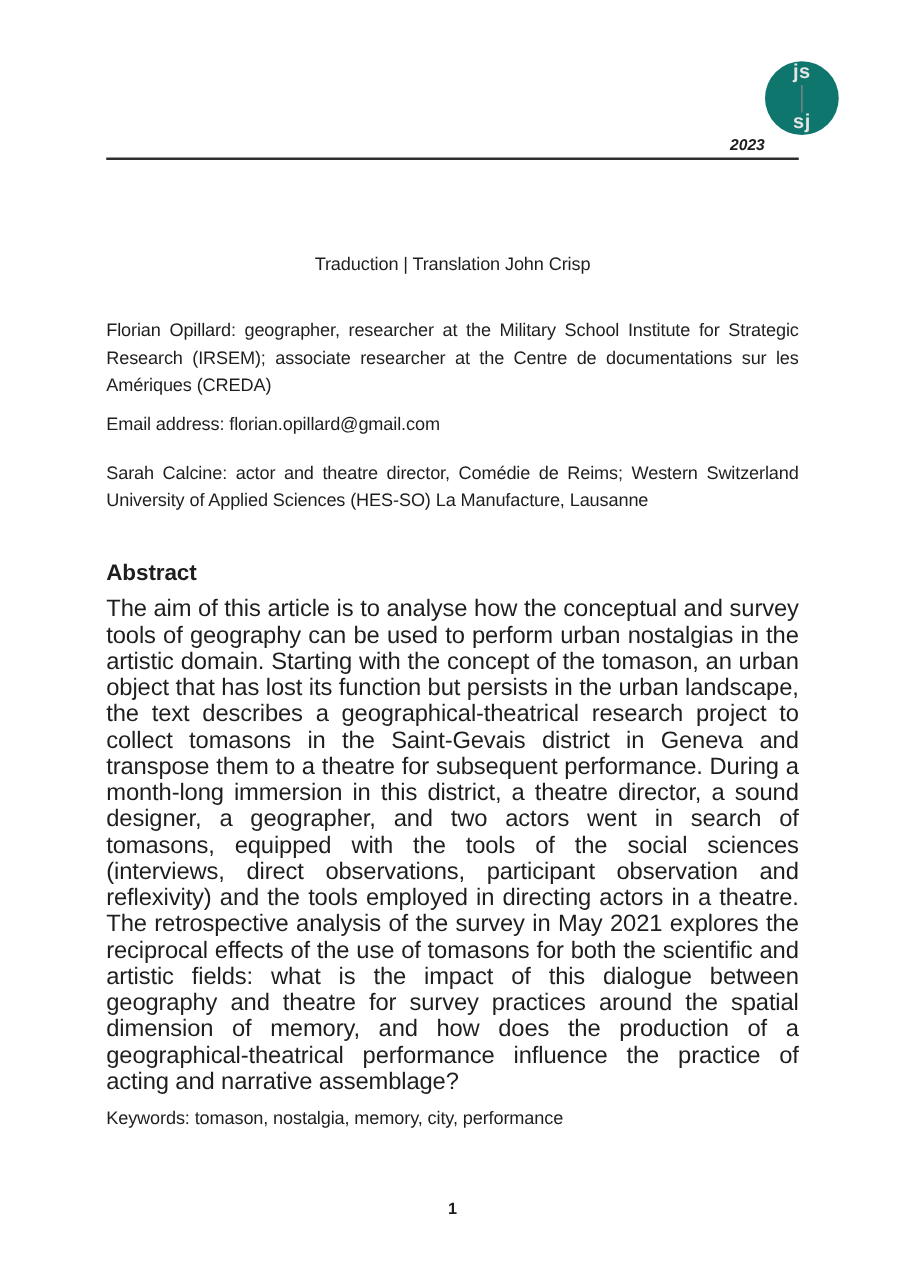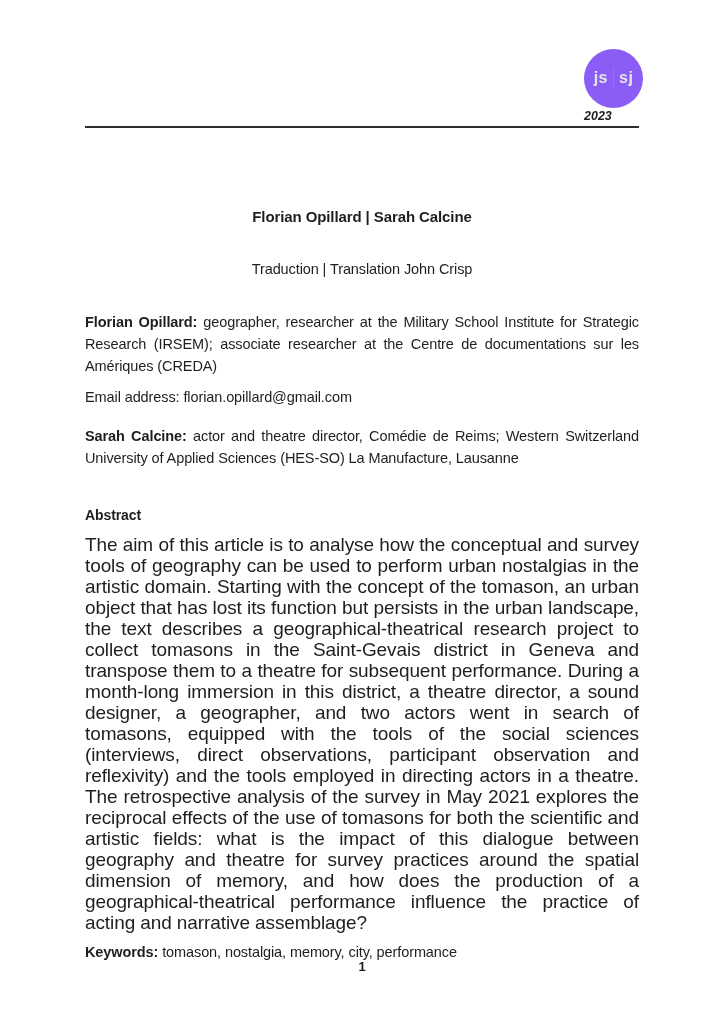--- a/index.html
+++ b/index.html
@@ -9,29 +9,30 @@
     height: 1024px;
     background: #ffffff;
     color: #1e1e1e;
     font-family: "Liberation Sans", "DejaVu Sans", sans-serif;
     overflow: hidden;
   }
 
   
   .logo {
     position: absolute;
-    left: 584px;
+    left: 612px;
     top: 49px;
     width: 59px;
     height: 59px;
     border-radius: 50%;
-    background: #8b5cf6;
+    background: #0f766e;
     display: flex;
     align-items: center;
     justify-content: center;
+    flex-direction: column;
   }
   .logo-left, .logo-right {
     color: #e4e4e4;
     font-weight: bold;
     font-size: 16px;
     letter-spacing: 0.5px;
     line-height: 1;
     padding-bottom: 2px;
   }
   .logo-divider {
@@ -94,24 +95,24 @@
   .bio {
     text-align: justify;
     font-size: 14.5px;
     line-height: 22px;
     letter-spacing: -0.1px;
     margin: 0;
   }
   .bio-1 { margin-top: 31px; }
   .email-line { margin-top: 9px; text-align: left; }
   .bio-2 { margin-top: 17px; }
-  .b { font-weight: bold; }
+  .b { font-weight: normal; }
 
   .abstract-heading {
-    font-size: 14px;
+    font-size: 18px;
     font-weight: bold;
     line-height: 22px;
     margin: 35px 0 0 0;
     letter-spacing: -0.1px;
   }
   .abstract-text {
     text-align: justify;
     font-size: 19px;
     line-height: 21px;
     letter-spacing: -0.1px;
@@ -145,21 +146,20 @@
     <span class="logo-right">sj</span>
   </div>
   <div class="year">2023</div>
   <div class="rule"></div>
 
   <div class="content">
 
     <div class="title">
     </div>
 
-    <div class="authors">Florian Opillard | Sarah Calcine</div>
 
     <div class="translation">
       <span>Traduction | Translation </span><span class="translator">John Crisp</span>
     </div>
 
     <p class="bio bio-1">
       <span class="b">Florian Opillard:</span><span> geographer, researcher at the Military School Institute for Strategic Research (IRSEM); associate researcher at the Centre de documentations sur les Amériques (CREDA)</span>
     </p>
 
     <p class="bio email-line">Email address: florian.opillard@gmail.com</p>

